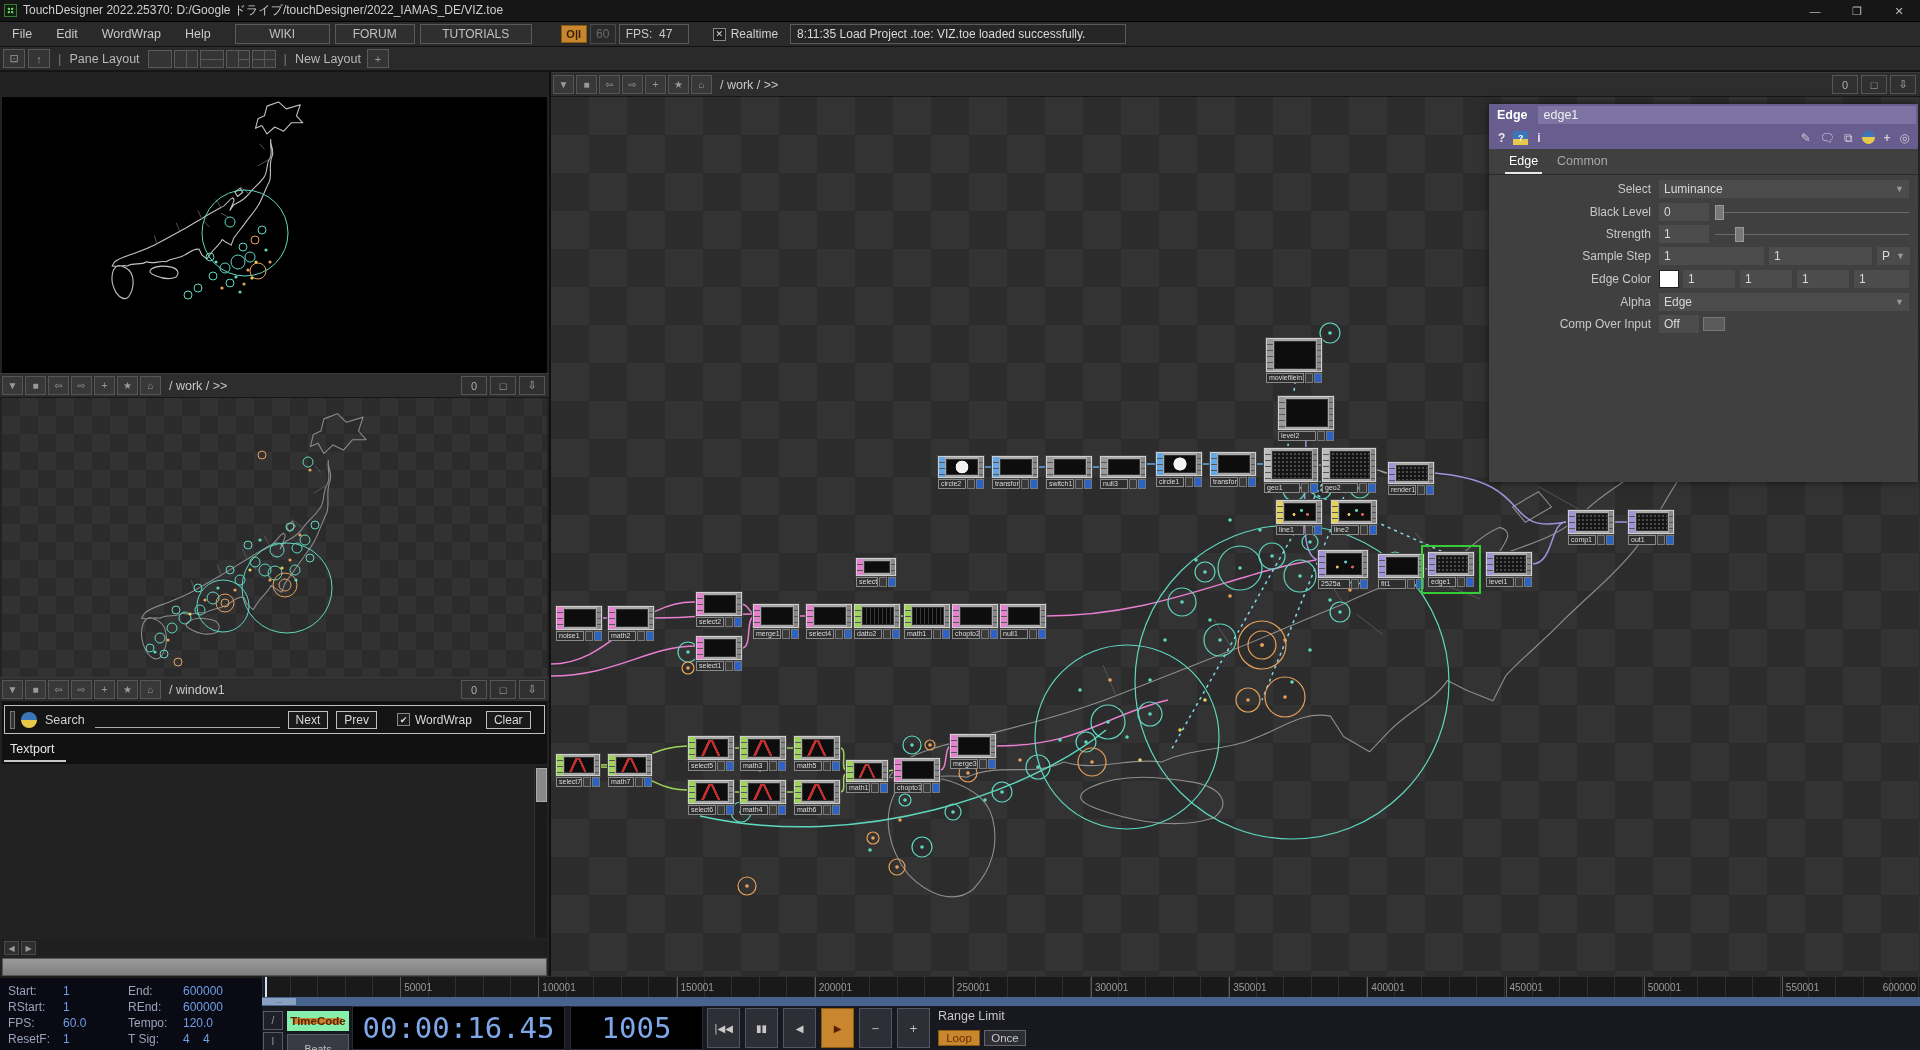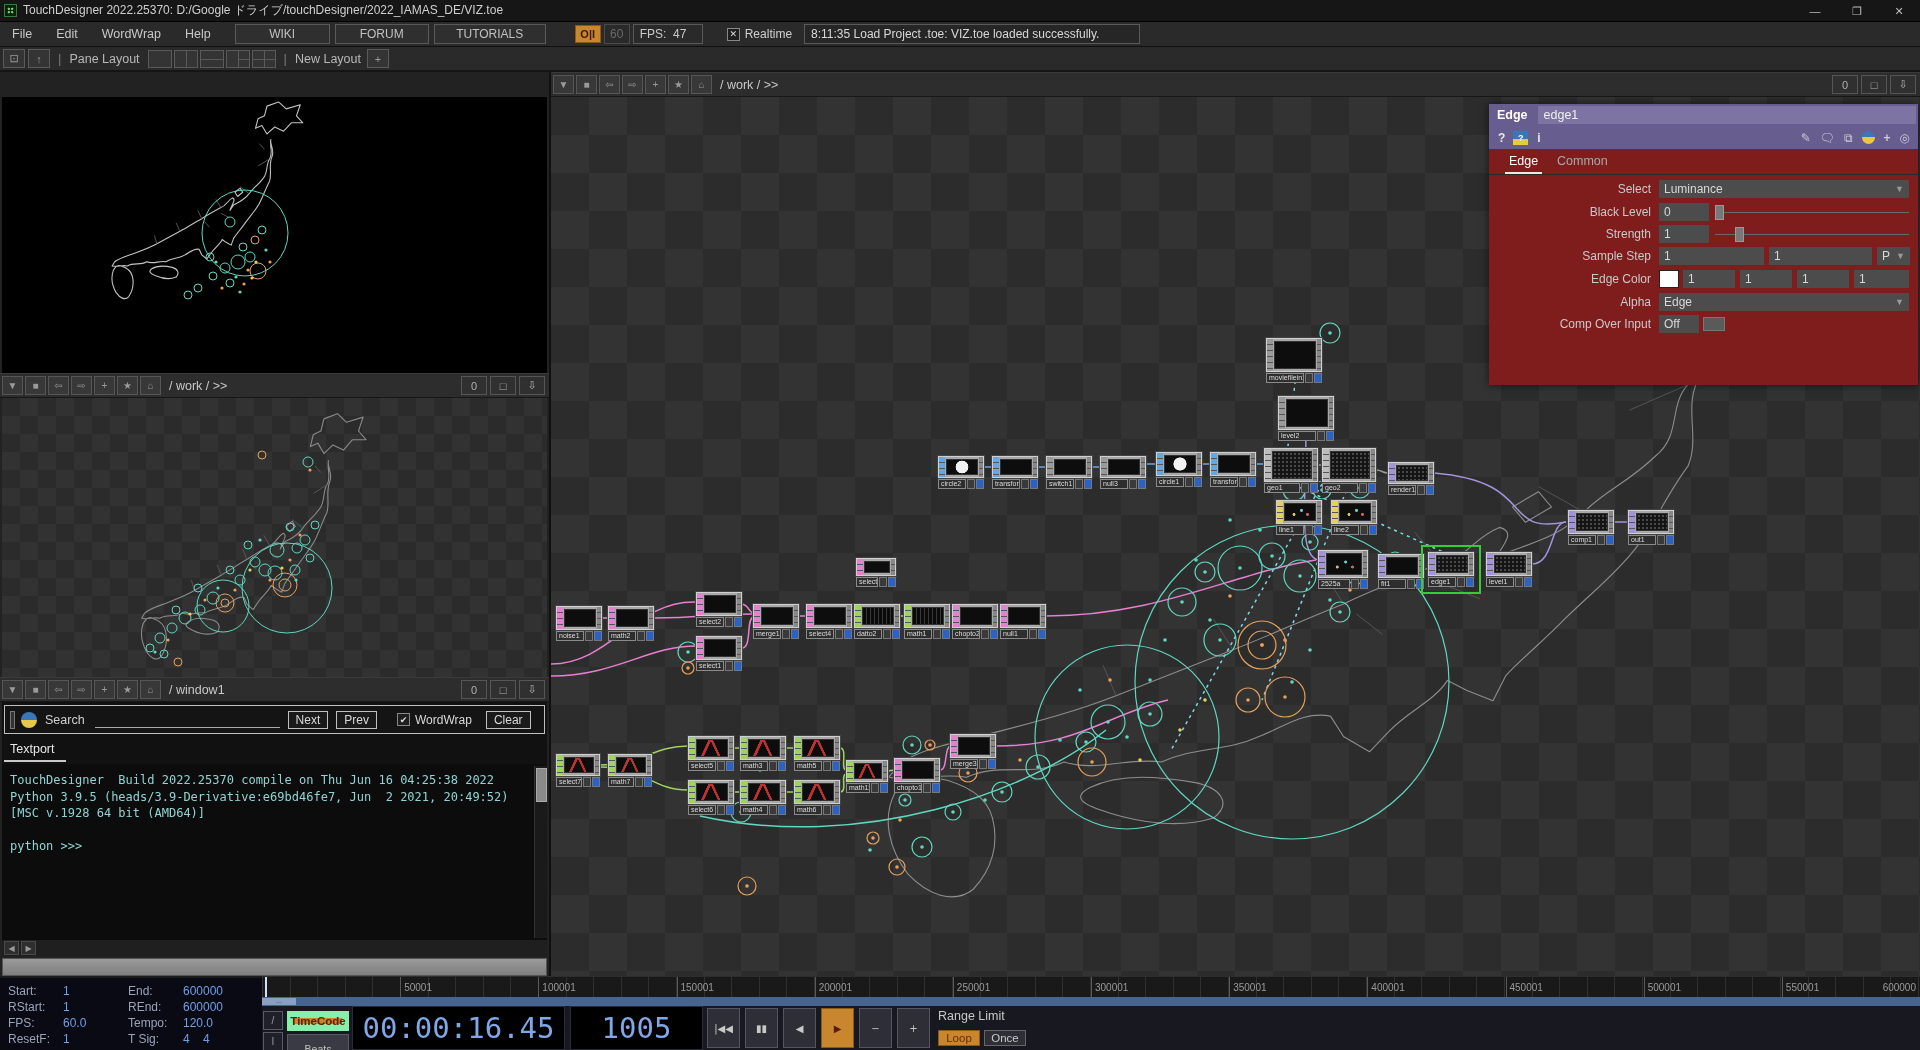--- a/index.html
+++ b/index.html
@@ -17,21 +17,21 @@
      radial-gradient(circle at 75% 75%, #6fcf6f 1px, transparent 1.4px); }
   #window-title { color:#cfcfcf; font-size:12px; }
   #win-controls { position:absolute; right:0; top:0; height:22px; display:flex; }
   .winbtn { width:42px; height:22px; display:flex; align-items:center; justify-content:center; color:#bbb; font-size:11px; }
 
   
   #menubar { position:absolute; left:0; top:22px; width:1920px; height:25px; background:#2a2a2a; border-bottom:1px solid #101010; display:flex; align-items:center; }
   .menu-item { padding:0 12px; color:#c8c8c8; font-size:12.5px; }
   .link-btn { border:1px solid #5a5a5a; background:#2f2f2f; color:#c0c0c0; text-align:center; font-size:12px; padding:2px 0; margin-right:5px; }
   #btn-wiki { width:95px; margin-left:12px; }
-  #btn-forum { width:94px; }
+  #btn-forum { width:80px; }
   #btn-tutorials { width:112px; }
   #io-toggle { width:26px; background:#c8862f; color:#3a1c00; font-weight:bold; border:1px solid #8a5a10; font-size:11px; text-align:center; padding:2px 0; margin-left:24px; }
   #fps-cap { width:26px; border:1px solid #4a4a4a; color:#6a6a6a; text-align:center; padding:2px 0; margin-left:3px; }
   #fps-box { width:70px; border:1px solid #5a5a5a; color:#c8c8c8; padding:2px 6px; margin-left:3px; }
   .checkbox { display:inline-flex; width:13px; height:13px; border:1px solid #888; background:#1e1e1e; color:#ddd; font-size:9px; align-items:center; justify-content:center; margin-right:5px; }
   #realtime-wrap { display:flex; align-items:center; margin-left:24px; color:#d0d0d0; }
   #status-box { margin-left:12px; width:336px; border:1px solid #5a5a5a; padding:2px 6px; color:#d8d8d8; background:#262626; white-space:nowrap; overflow:hidden; }
 
   
   #panetoolbar { position:absolute; left:0; top:47px; width:1920px; height:25px; background:#2a2a2a; border-bottom:2px solid #151515; display:flex; align-items:center; }
@@ -97,21 +97,21 @@
   .t-bars { background:repeating-linear-gradient(90deg,#0a0a0a 0 3px,#383838 3px 4px); }
   .t-mesh { background-color:#141414; background-image:radial-gradient(#4a4a4a 0.8px, transparent 1px); background-size:4px 4px; }
   .t-spark { background:#0d0d0d; background-image:radial-gradient(circle at 30% 65%, #e0c060 1.2px, transparent 1.8px), radial-gradient(circle at 55% 40%, #60d0c0 1.2px, transparent 1.8px), radial-gradient(circle at 75% 65%, #d06060 1.2px, transparent 1.8px); }
   .nlabelrow { display:flex; gap:1px; margin-top:1px; height:10px; }
   .nlabel { flex:1; background:#2e2e2e; border:1px solid #8a8a8a; color:#ddd; font-size:7px; line-height:8px; padding:0 2px; overflow:hidden; white-space:nowrap; }
   .nflag { width:8px; border:1px solid #777; background:#3a3a3a; }
   .nflag.b { background:#2a63c8; }
   .node.selected::after { content:""; position:absolute; inset:-7px; border:2px solid #35cc35; }
 
   
-  #param-panel { position:absolute; left:1489px; top:104px; width:429px; height:281px; background:#7f1d1d; z-index:40; box-shadow:0 0 8px rgba(0,0,0,.6); }
+  #param-panel { position:absolute; left:1489px; top:104px; width:429px; height:378px; background:#404040; z-index:40; box-shadow:0 0 8px rgba(0,0,0,.6); }
   #pp-header { position:absolute; left:0; top:0; right:0; height:22px; background:#675d8e; display:flex; align-items:center; }
   #pp-type { color:#fff; font-weight:bold; font-size:12.5px; margin-left:8px; }
   #pp-name-field { margin-left:10px; background:#7d74a4; color:#f0f0f0; flex:1; height:18px; line-height:18px; padding-left:6px; margin-right:2px; font-size:12.5px; }
   #pp-iconrow { position:absolute; left:0; top:22px; right:0; height:23px; background:#675d8e; display:flex; align-items:center; }
   .pp-ico { color:#e8e8e8; font-weight:bold; margin-left:9px; font-size:12px; }
   #pp-lang { width:15px; height:14px; background:linear-gradient(180deg,#3a76b8 0 55%, #e8c84a 55% 100%); color:#fff; font-size:9px; font-weight:bold; display:flex; align-items:center; justify-content:center; margin-left:8px; }
   #pp-right-icons { margin-left:auto; display:flex; align-items:center; gap:9px; margin-right:8px; }
   .pp-rico { color:#cfcad8; font-size:12px; }
   #pp-tabs { position:absolute; left:0; top:45px; right:0; height:26px; border-bottom:1px solid #2a2a2a; }
   .pp-tab { position:absolute; top:5px; font-size:12.5px; }
@@ -360,25 +360,20 @@
         <input id="search-input" value="" style="">
         <div class="mini-btn">Next</div>
         <div class="mini-btn">Prev</div>
         <div id="wordwrap-wrap">
           <span class="checkbox">✔</span>
           <span>WordWrap</span>
         </div>
         <div class="mini-btn" id="clear-btn">Clear</div>
       </div>
     </div>
-    <div id="textport-body">TouchDesigner  Build 2022.25370 compile on Thu Jun 16 04:25:38 2022
-Python 3.9.5 (heads/3.9-Derivative:e69bd46fe7, Jun  2 2021, 20:49:52)
-[MSC v.1928 64 bit (AMD64)]
-
-python &gt;&gt;&gt;</div>
     <div id="textport-vscroll">
         <div id="textport-vthumb"></div>
       </div>
     <div id="hscroll-row">
       <div class="hs-btn">◀</div>
       <div class="hs-btn">▶</div>
     </div>
     <div id="hscroll-bar"></div>
   </div>
 

